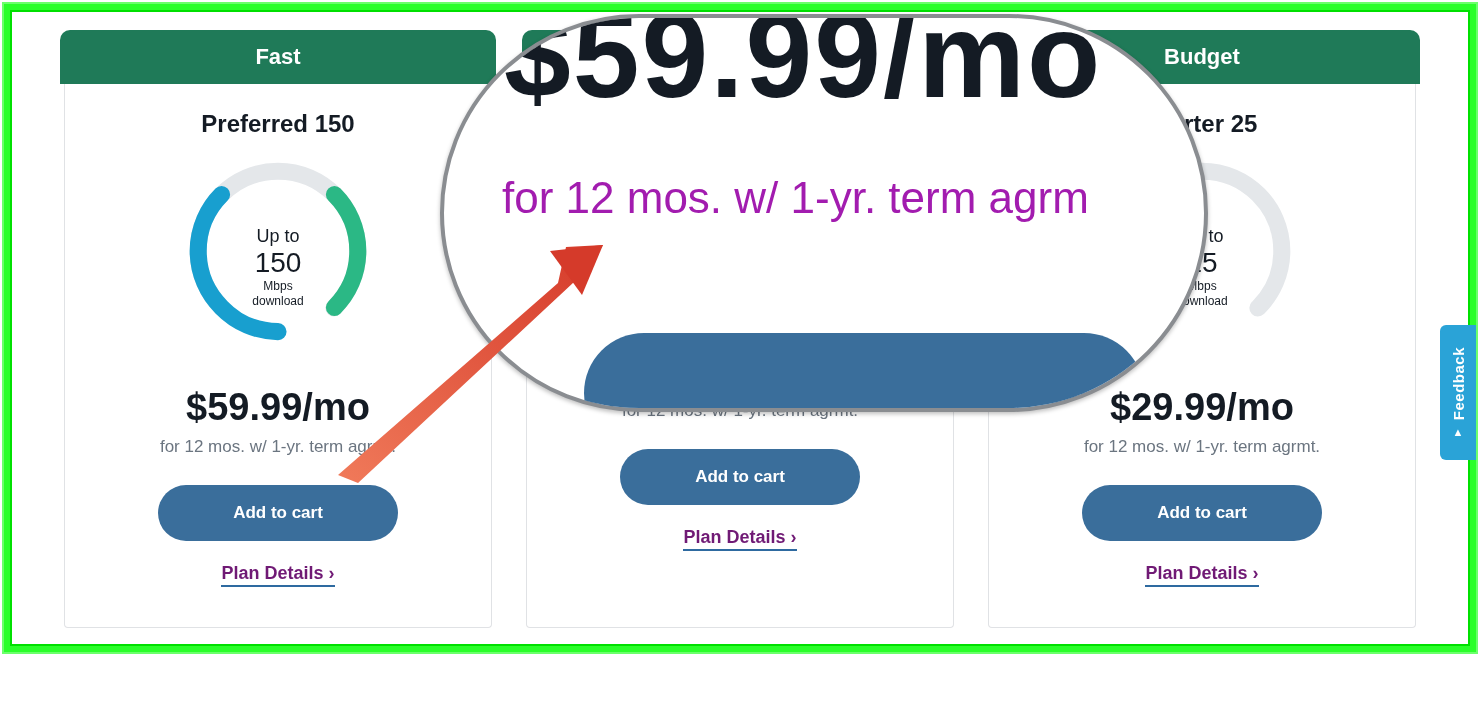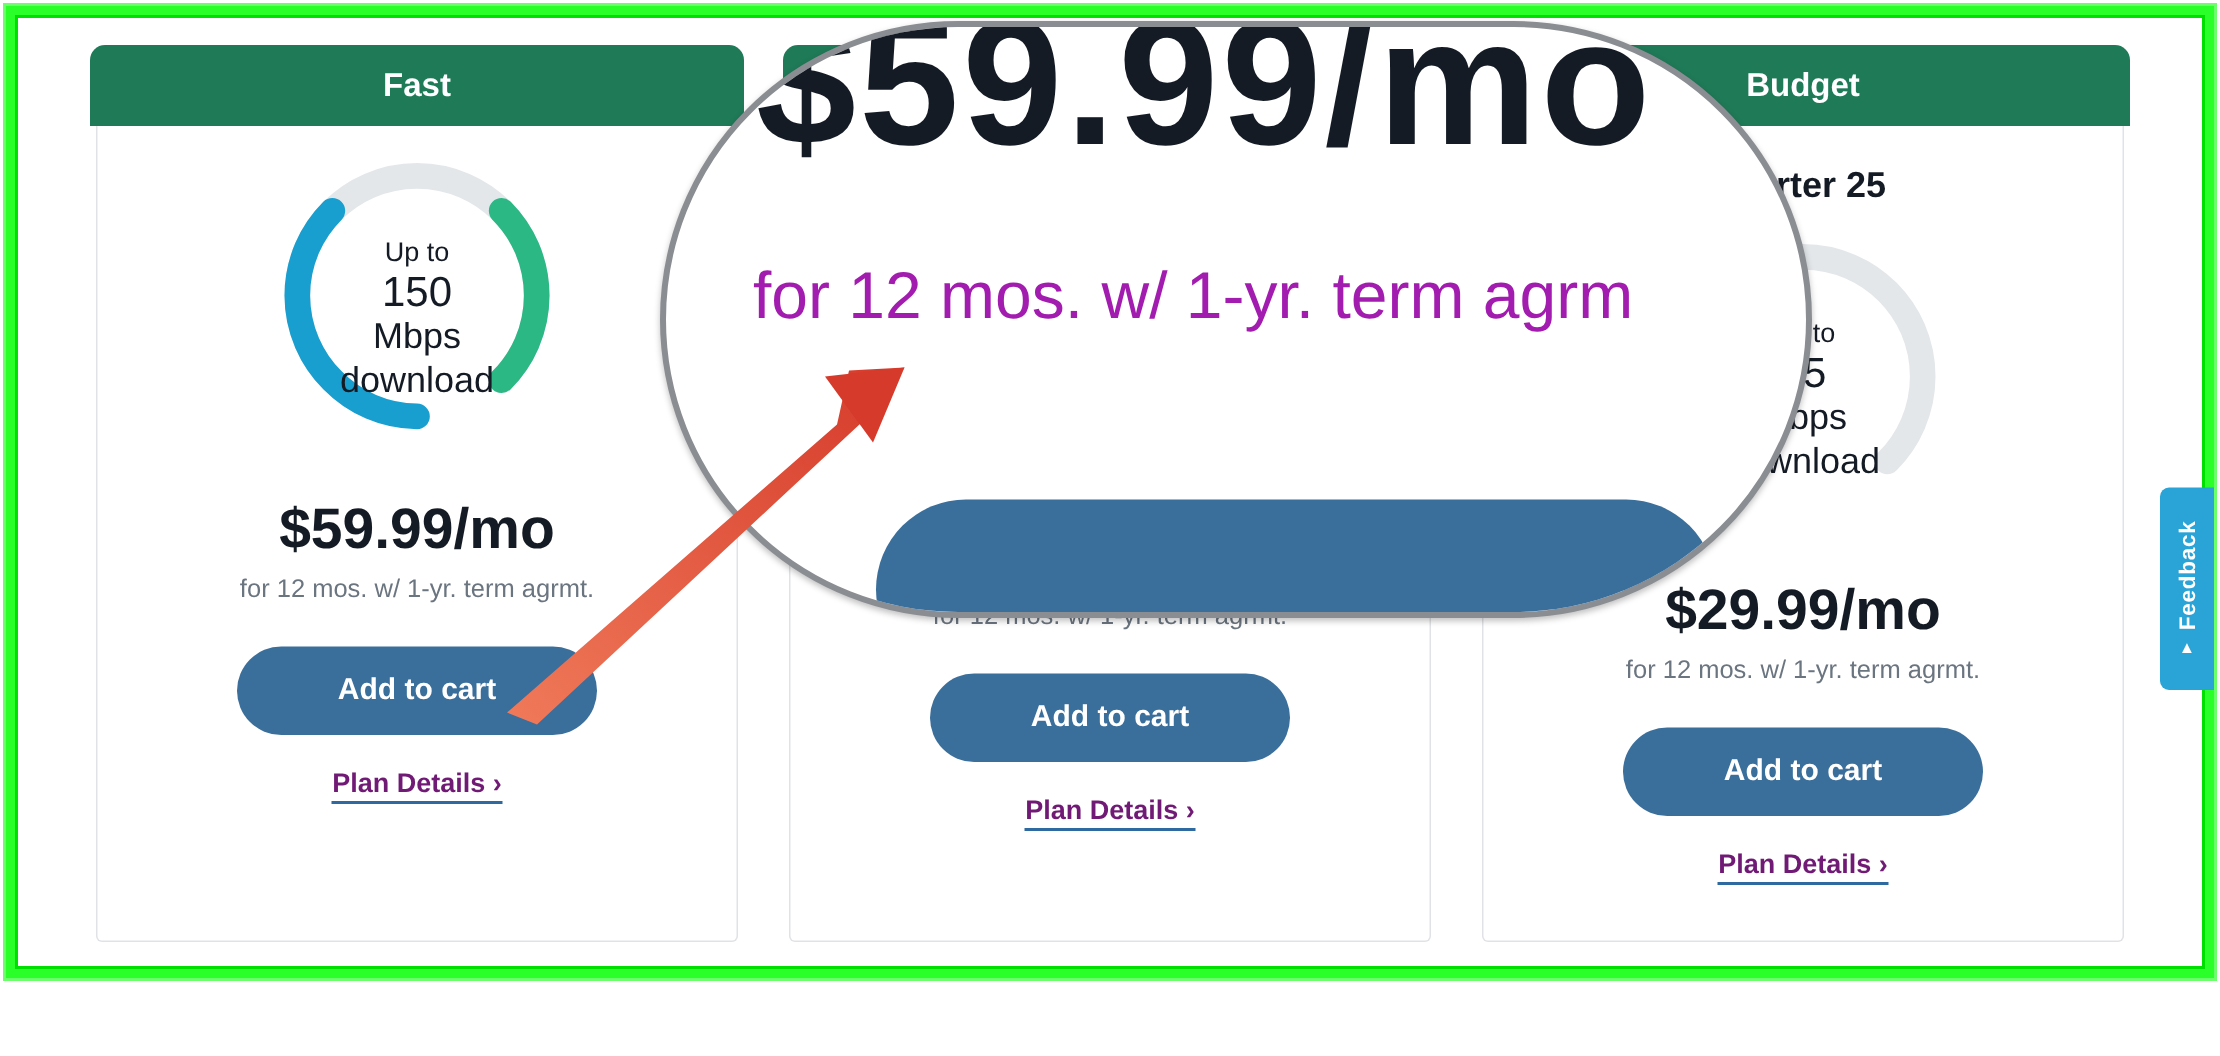--- a/index.html
+++ b/index.html
@@ -10,24 +10,24 @@
   .card{flex:1;position:relative;}
   .tier{background:#1f7a58;color:#fff;text-align:center;font-weight:700;font-size:22px;padding:14px 0;border-radius:10px 10px 0 0;margin:0 -4px;}
   .panel{border:1px solid #e0e2e5;border-top:none;border-radius:0 0 4px 4px;background:#fff;padding:18px 28px 28px;box-sizing:border-box;height:calc(100% - 52px);}
   .plan-name{text-align:center;font-weight:800;font-size:24px;color:#141b24;margin:8px 0 18px;}
   .gauge-wrap{display:flex;justify-content:center;margin-bottom:40px;}
   .gauge{position:relative;width:190px;height:190px;}
   .gauge svg{width:190px;height:190px;display:block;}
   .gauge-text{position:absolute;top:16px;left:0;width:100%;height:100%;display:flex;flex-direction:column;align-items:center;justify-content:center;text-align:center;color:#141b24;}
   .g-upto{font-size:18px;}
   .g-speed{font-size:28px;font-weight:400;line-height:1;margin:2px 0;}
-  .g-unit{font-size:24px;line-height:1.2;text-align:right;}
+  .g-unit{font-size:12px;line-height:1.2;text-align:right;}
   .price{font-weight:800;font-size:38px;color:#141b24;text-align:center;margin-top:10px;}
   .terms{color:#6b7580;font-size:17px;text-align:center;margin-top:8px;}
-  .btn{display:block;margin:28px auto 0;width:240px;padding:18px 0;text-align:center;background:#3a6e9b;color:#fff;font-weight:700;font-size:20px;border-radius:999px;cursor:pointer;user-select:none;}
+  .btn{display:block;margin:28px auto 0;width:240px;padding:18px 0;text-align:center;background:#3a6e9b;color:#fff;font-weight:700;font-size:17px;border-radius:999px;cursor:pointer;user-select:none;}
   .details{display:block;text-align:center;margin-top:22px;color:#701a75;font-size:18px;font-weight:600;}
   .details span{border-bottom:2px solid #2e6aa0;padding-bottom:2px;}
   
   .mag{position:absolute;left:440px;top:14px;width:760px;height:390px;border-radius:200px;border:4px solid #8a8d91;background:#fff;overflow:hidden;box-shadow:0 2px 4px rgba(0,0,0,0.25);}
   .mag-inner{position:relative;width:100%;height:100%;}
   .m-price{position:absolute;top:-32px;left:60px;right:20px;font-weight:800;font-size:120px;color:#141b24;white-space:nowrap;letter-spacing:2px;}
   .m-terms{position:absolute;top:155px;left:58px;font-size:44px;color:#a21caf;white-space:nowrap;}
   .m-btn{position:absolute;left:140px;top:315px;width:560px;height:120px;background:#3a6e9b;border-radius:999px;}
   
   .arrow{position:absolute;left:318px;top:225px;width:290px;height:260px;pointer-events:none;}
@@ -39,20 +39,21 @@
 </head>
 <body>
 <div class="canvas">
   <div class="green-border"></div>
   <div class="content">
     <div class="row">
 
       <div class="card">
         <div class="tier">Fast</div>
         <div class="panel">
+          <div class="plan-name">Preferred 150</div>
           <div class="gauge-wrap">
               <div class="gauge">
             <svg viewBox="0 0 100 100">
               <circle cx="50" cy="50" r="42" fill="none" stroke="#e4e7ea" stroke-width="9" stroke-dasharray="198 264" stroke-dashoffset="0" transform="rotate(135 50 50)" stroke-linecap="round"></circle>
               <path d="M50 8 A42 42 0 0 1 92 50" fill="none" stroke="#2bb885" stroke-width="9" stroke-linecap="round" transform="rotate(45 50 50)"></path>
               <path d="M50 8 A42 42 0 0 0 8 50 A42 42 0 0 0 20 80" fill="none" stroke="#189fcf" stroke-width="9" stroke-linecap="round" transform="rotate(-45 50 50)"></path>
             </svg>
             <div class="gauge-text">
               <div class="g-upto">Up to</div>
               <div class="g-speed">150</div>

